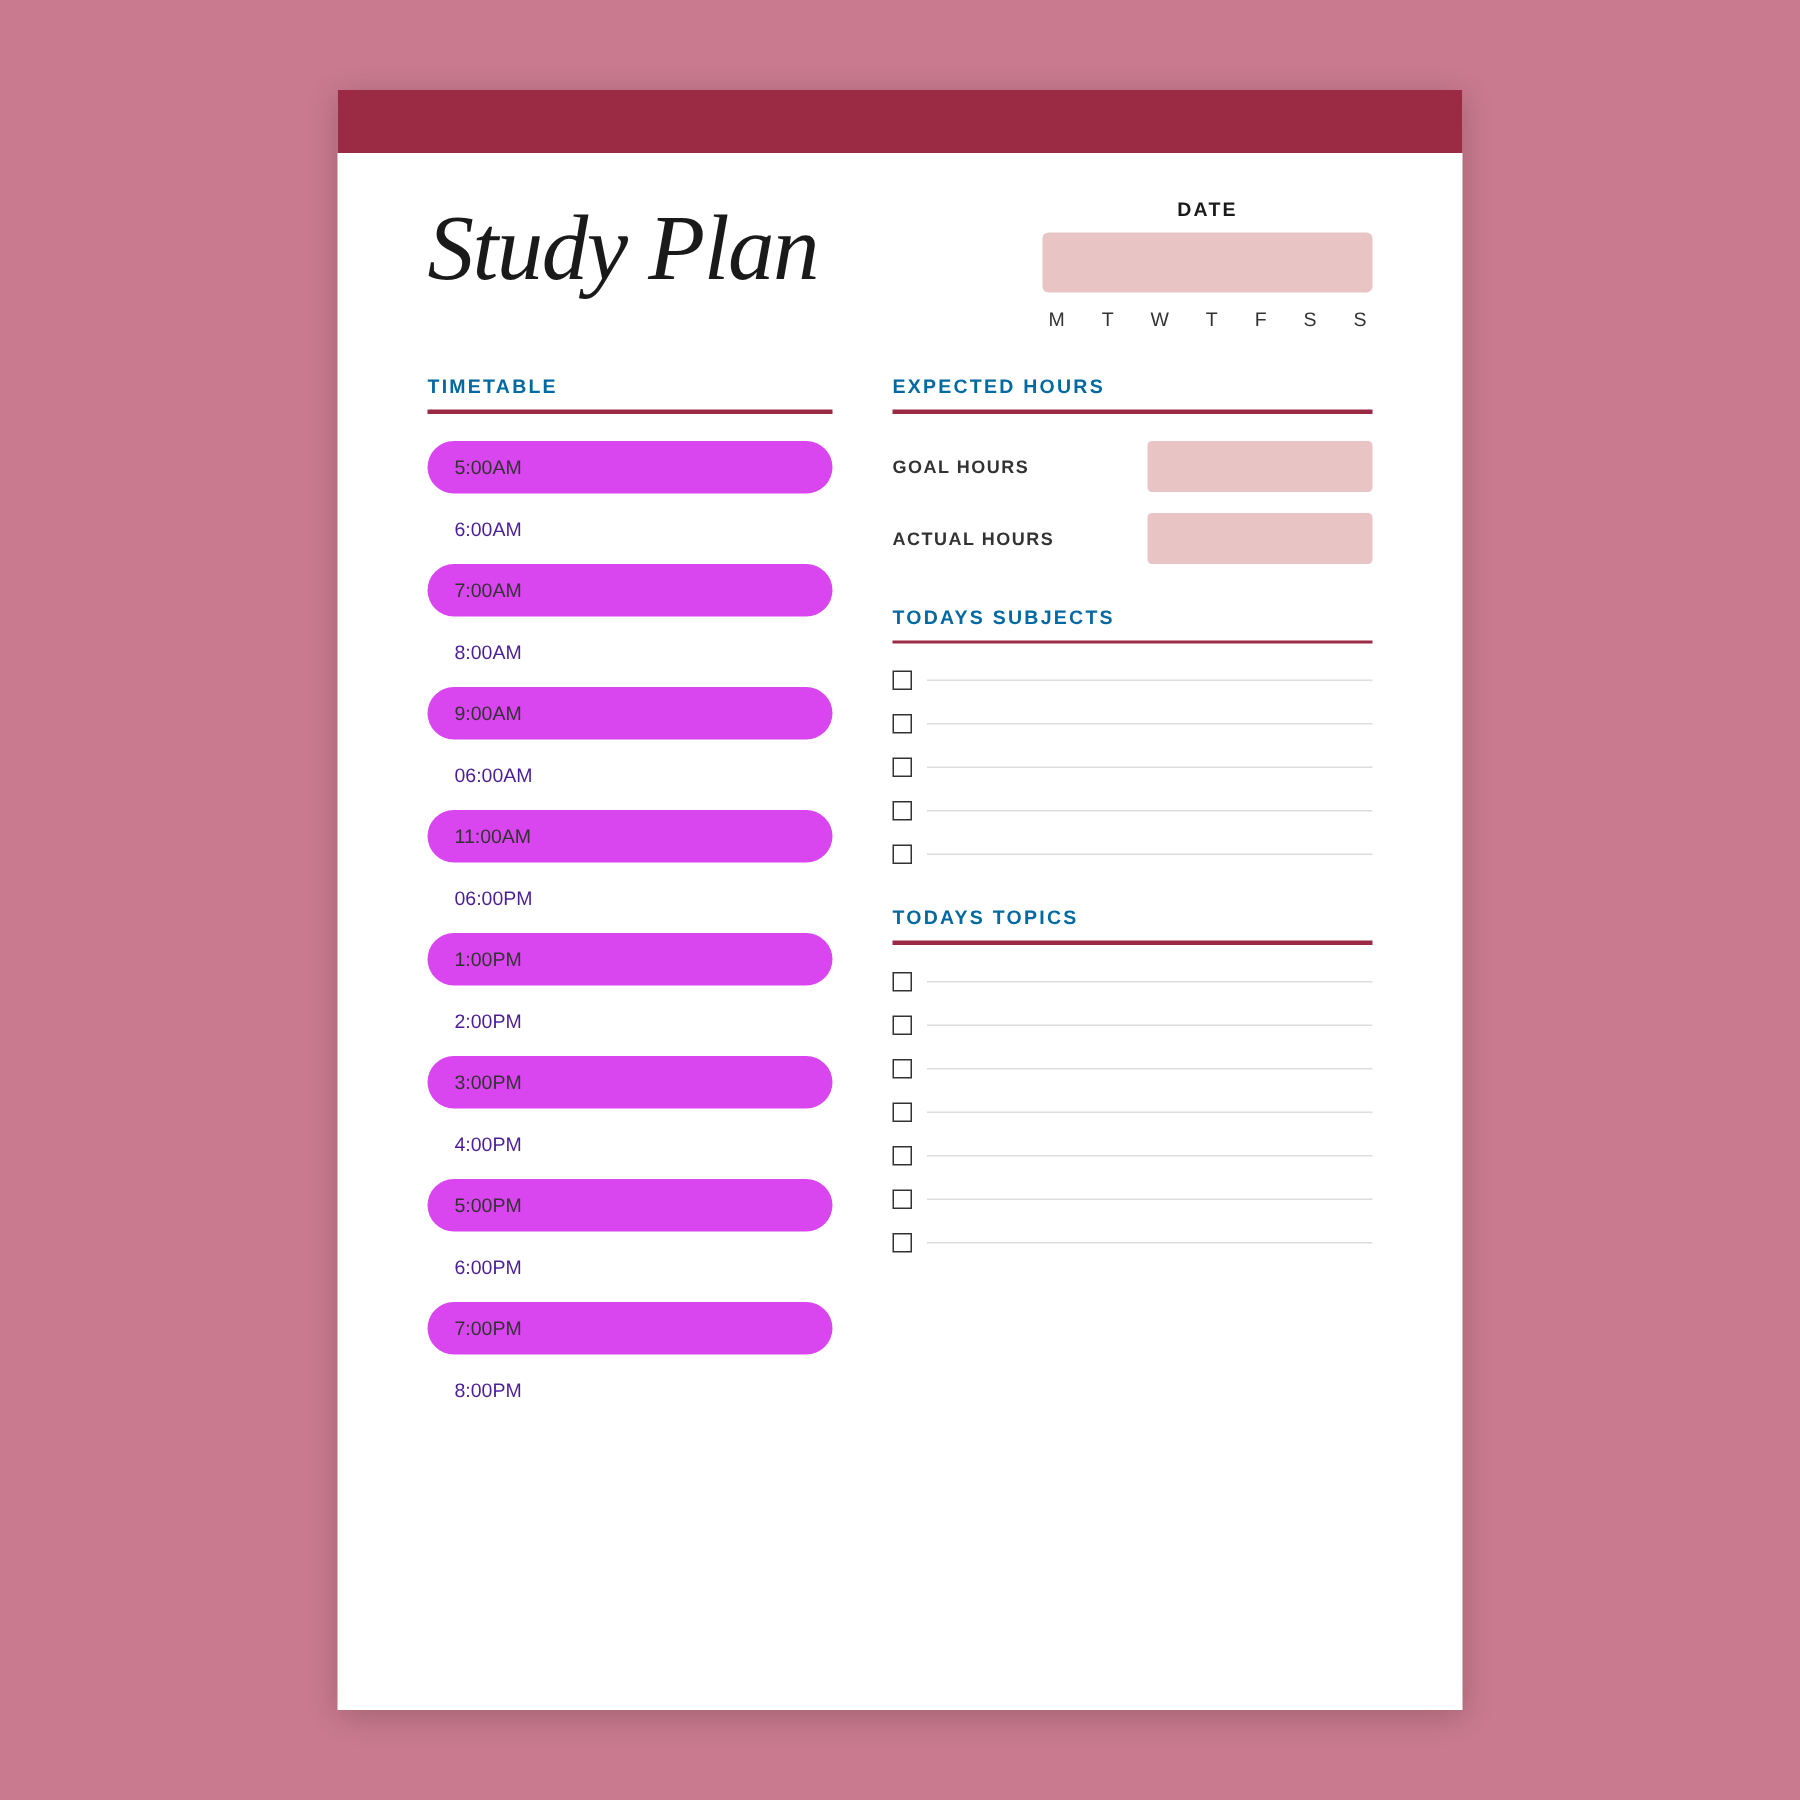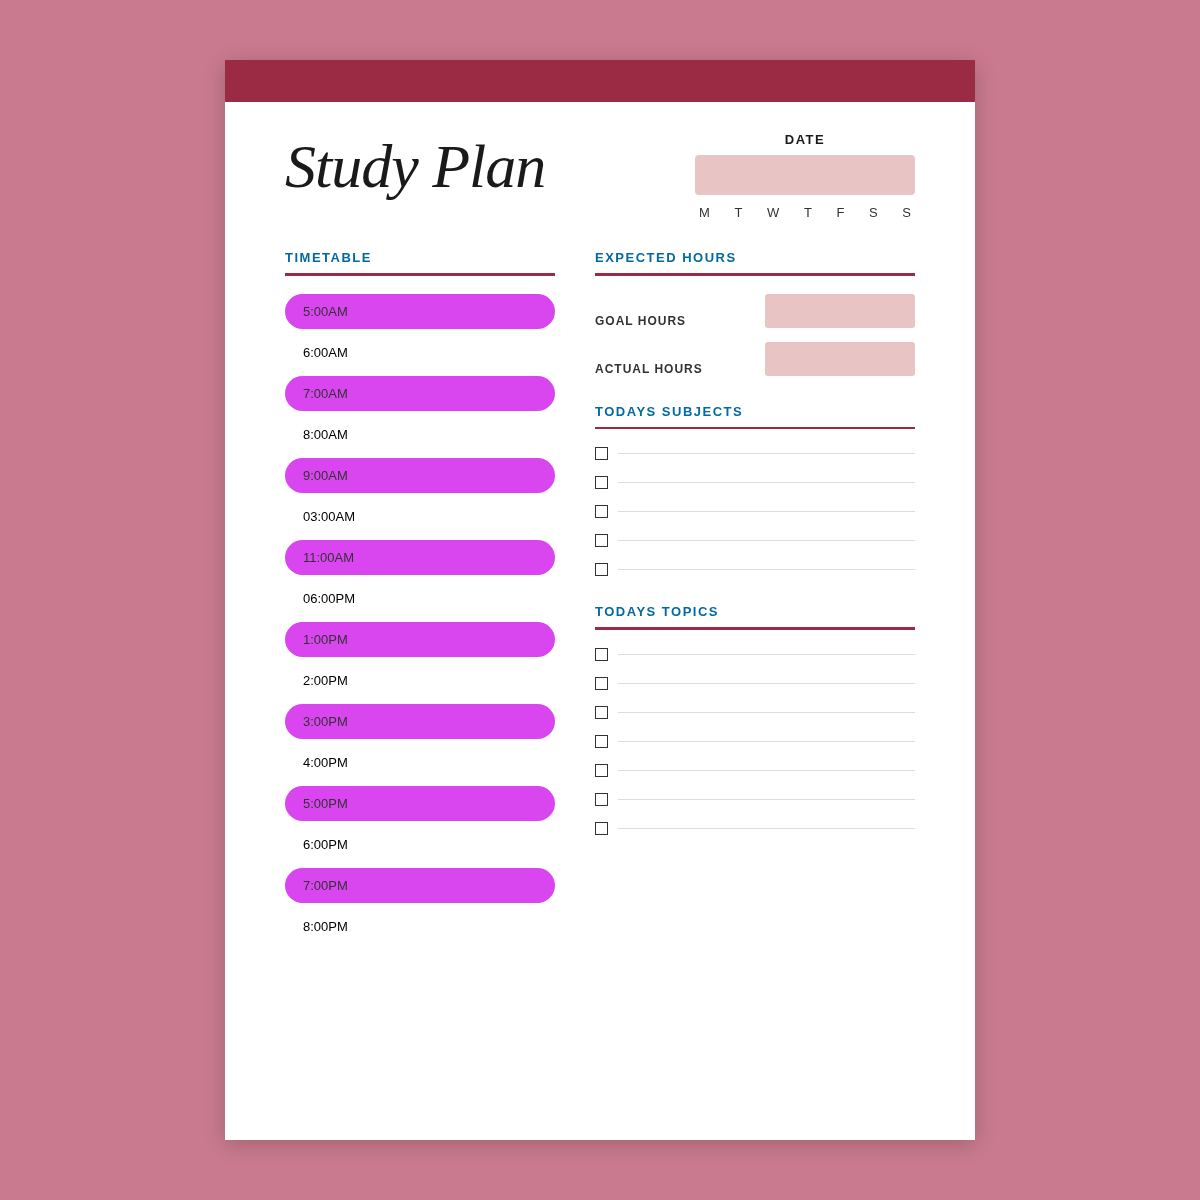--- a/index.html
+++ b/index.html
@@ -129,31 +129,31 @@
       padding: 10px 18px;
       font-size: 13px;
       font-weight: 500;
       color: #333;
     }
 
     .time-slot-plain {
       padding: 10px 18px;
       font-size: 13px;
       font-weight: 500;
-      color: #000000;
+      color: #4c1d95;
     }
 
     
     .expected-hours-section {
       margin-bottom: 28px;
     }
 
     .hours-row {
       display: flex;
-      align-items: flex-end;
+      align-items: center;
       justify-content: space-between;
       margin-bottom: 14px;
     }
 
     .hours-label {
       font-size: 12px;
       font-weight: 600;
       letter-spacing: 1px;
       color: #333;
     }
@@ -235,21 +235,21 @@
           <div class="time-slot">
             <div class="time-slot-highlighted">7:00AM</div>
           </div>
           <div class="time-slot">
             <div class="time-slot-plain">8:00AM</div>
           </div>
           <div class="time-slot">
             <div class="time-slot-highlighted">9:00AM</div>
           </div>
           <div class="time-slot">
-            <div class="time-slot-plain">03:00AM</div>
+            <div class="time-slot-plain">06:00AM</div>
           </div>
           <div class="time-slot">
             <div class="time-slot-highlighted">11:00AM</div>
           </div>
           <div class="time-slot">
             <div class="time-slot-plain">06:00PM</div>
           </div>
           <div class="time-slot">
             <div class="time-slot-highlighted">1:00PM</div>
           </div>

